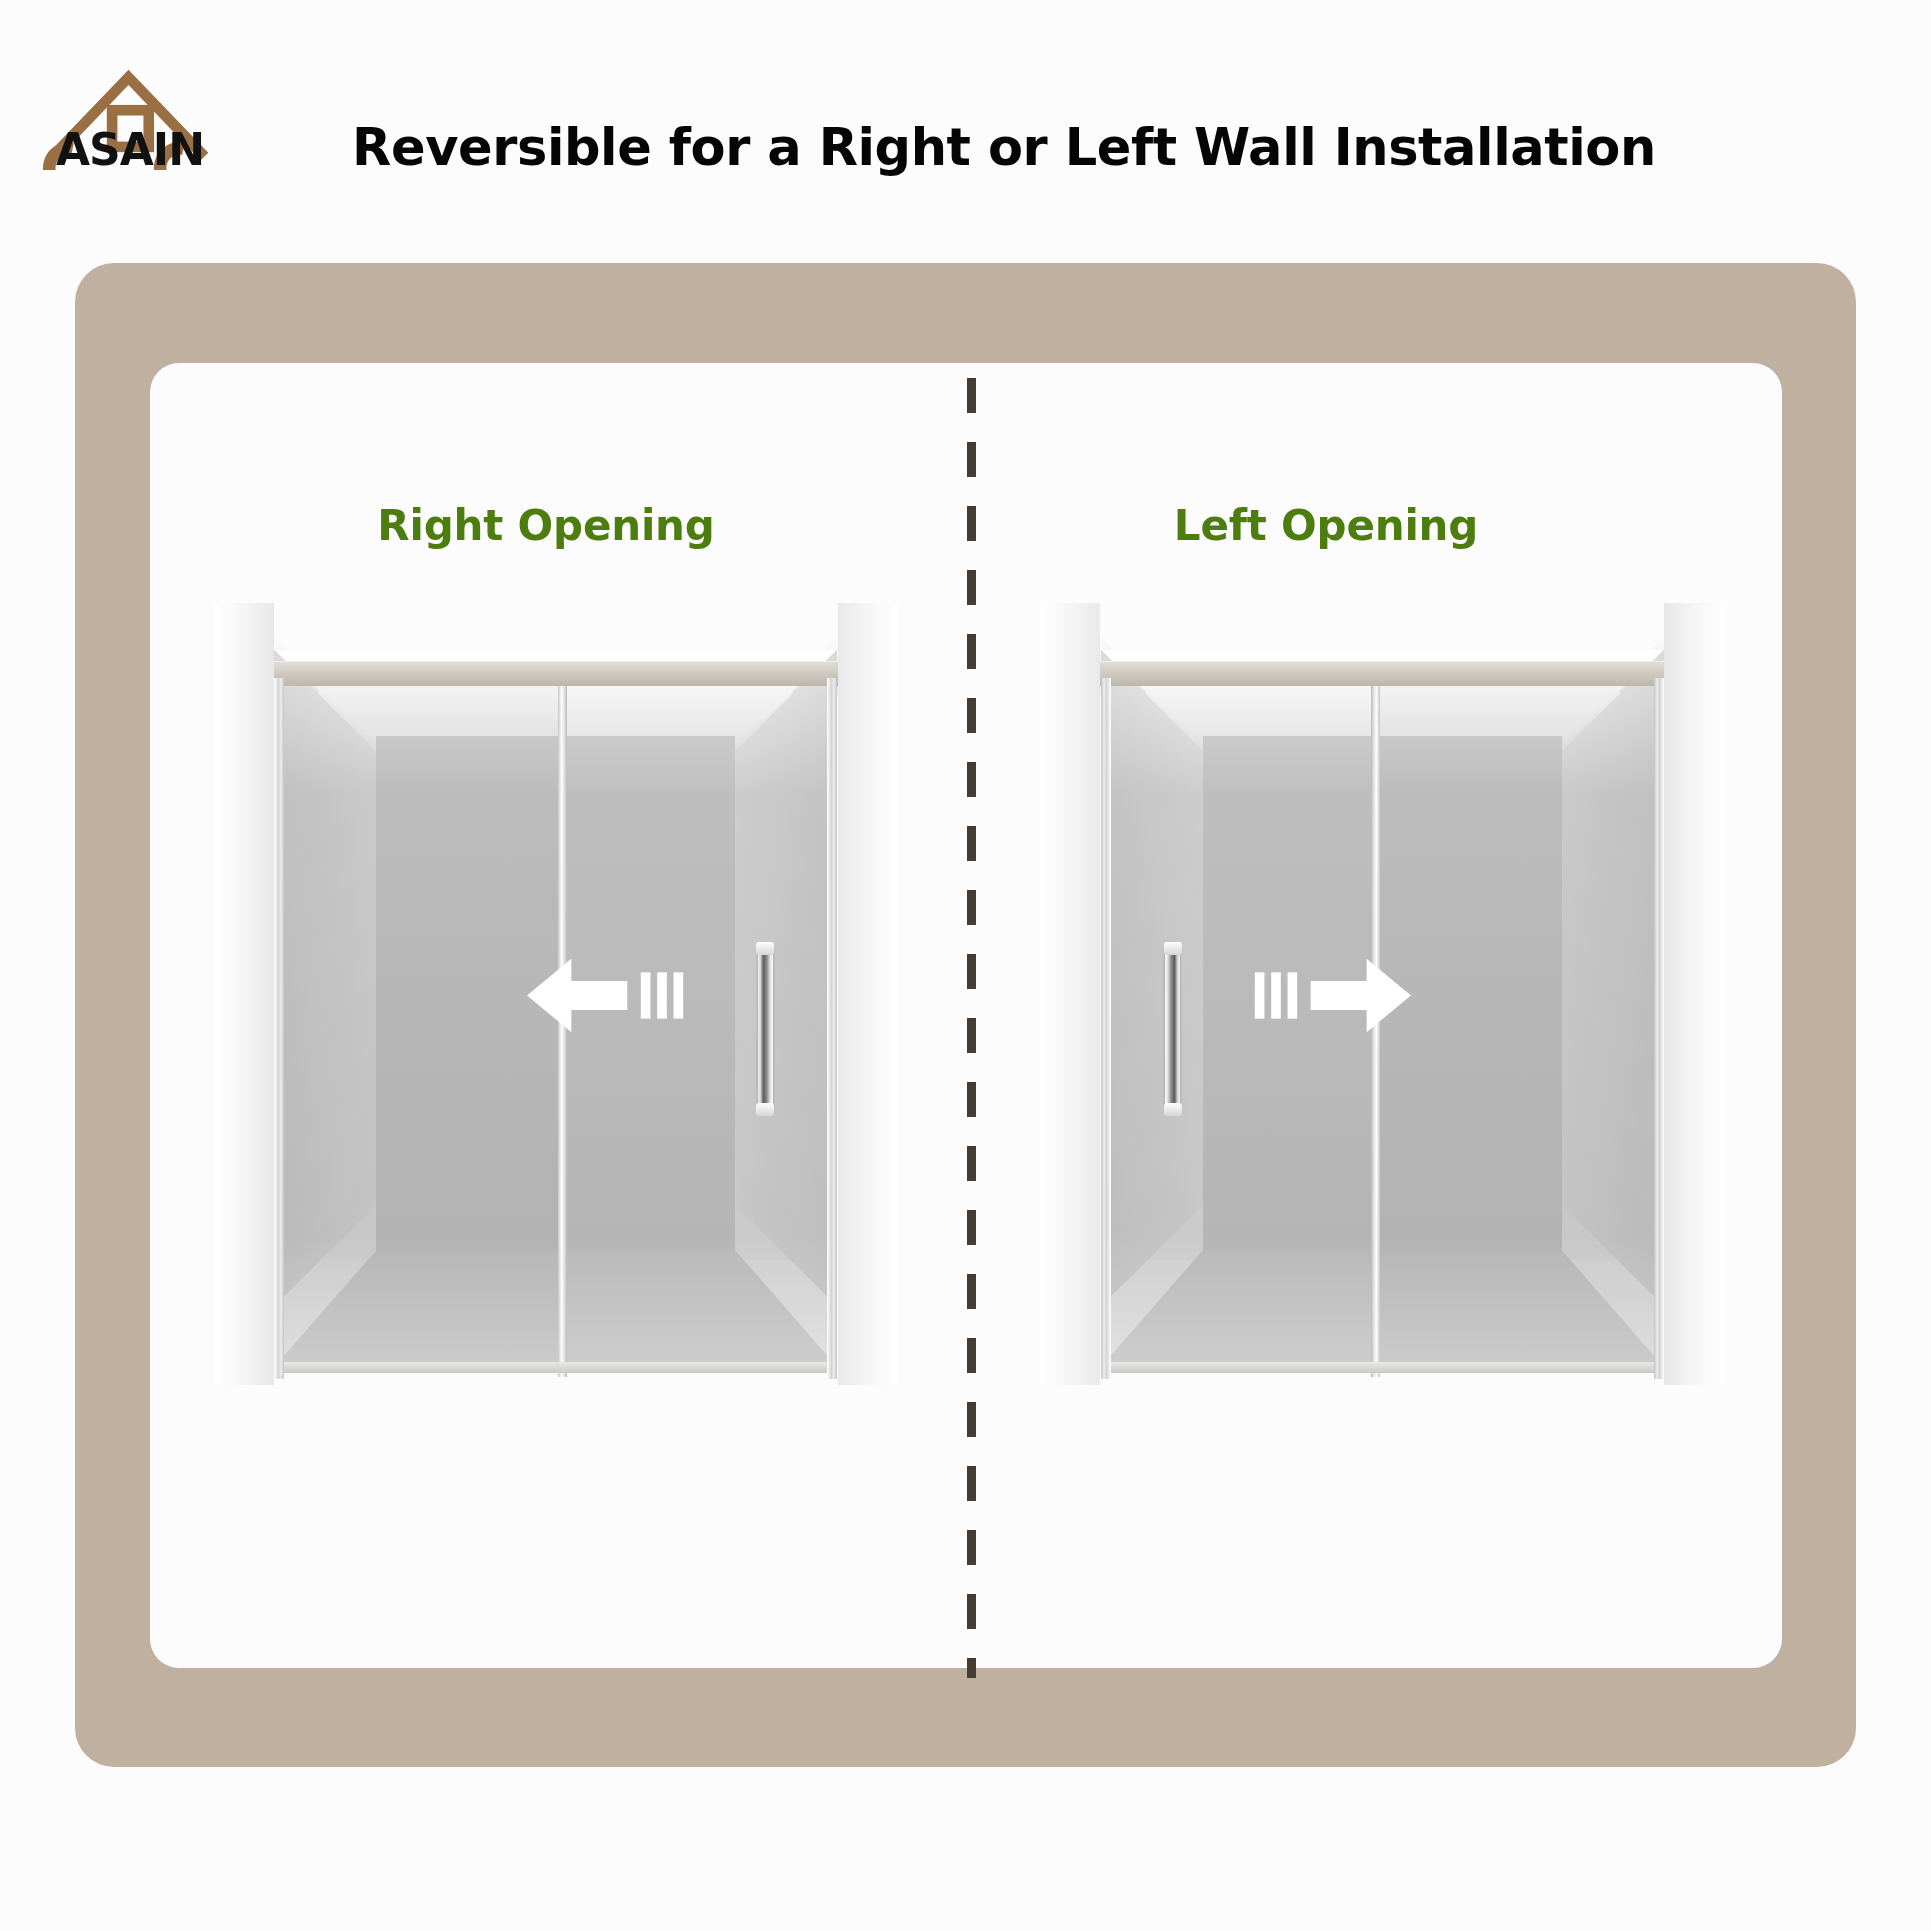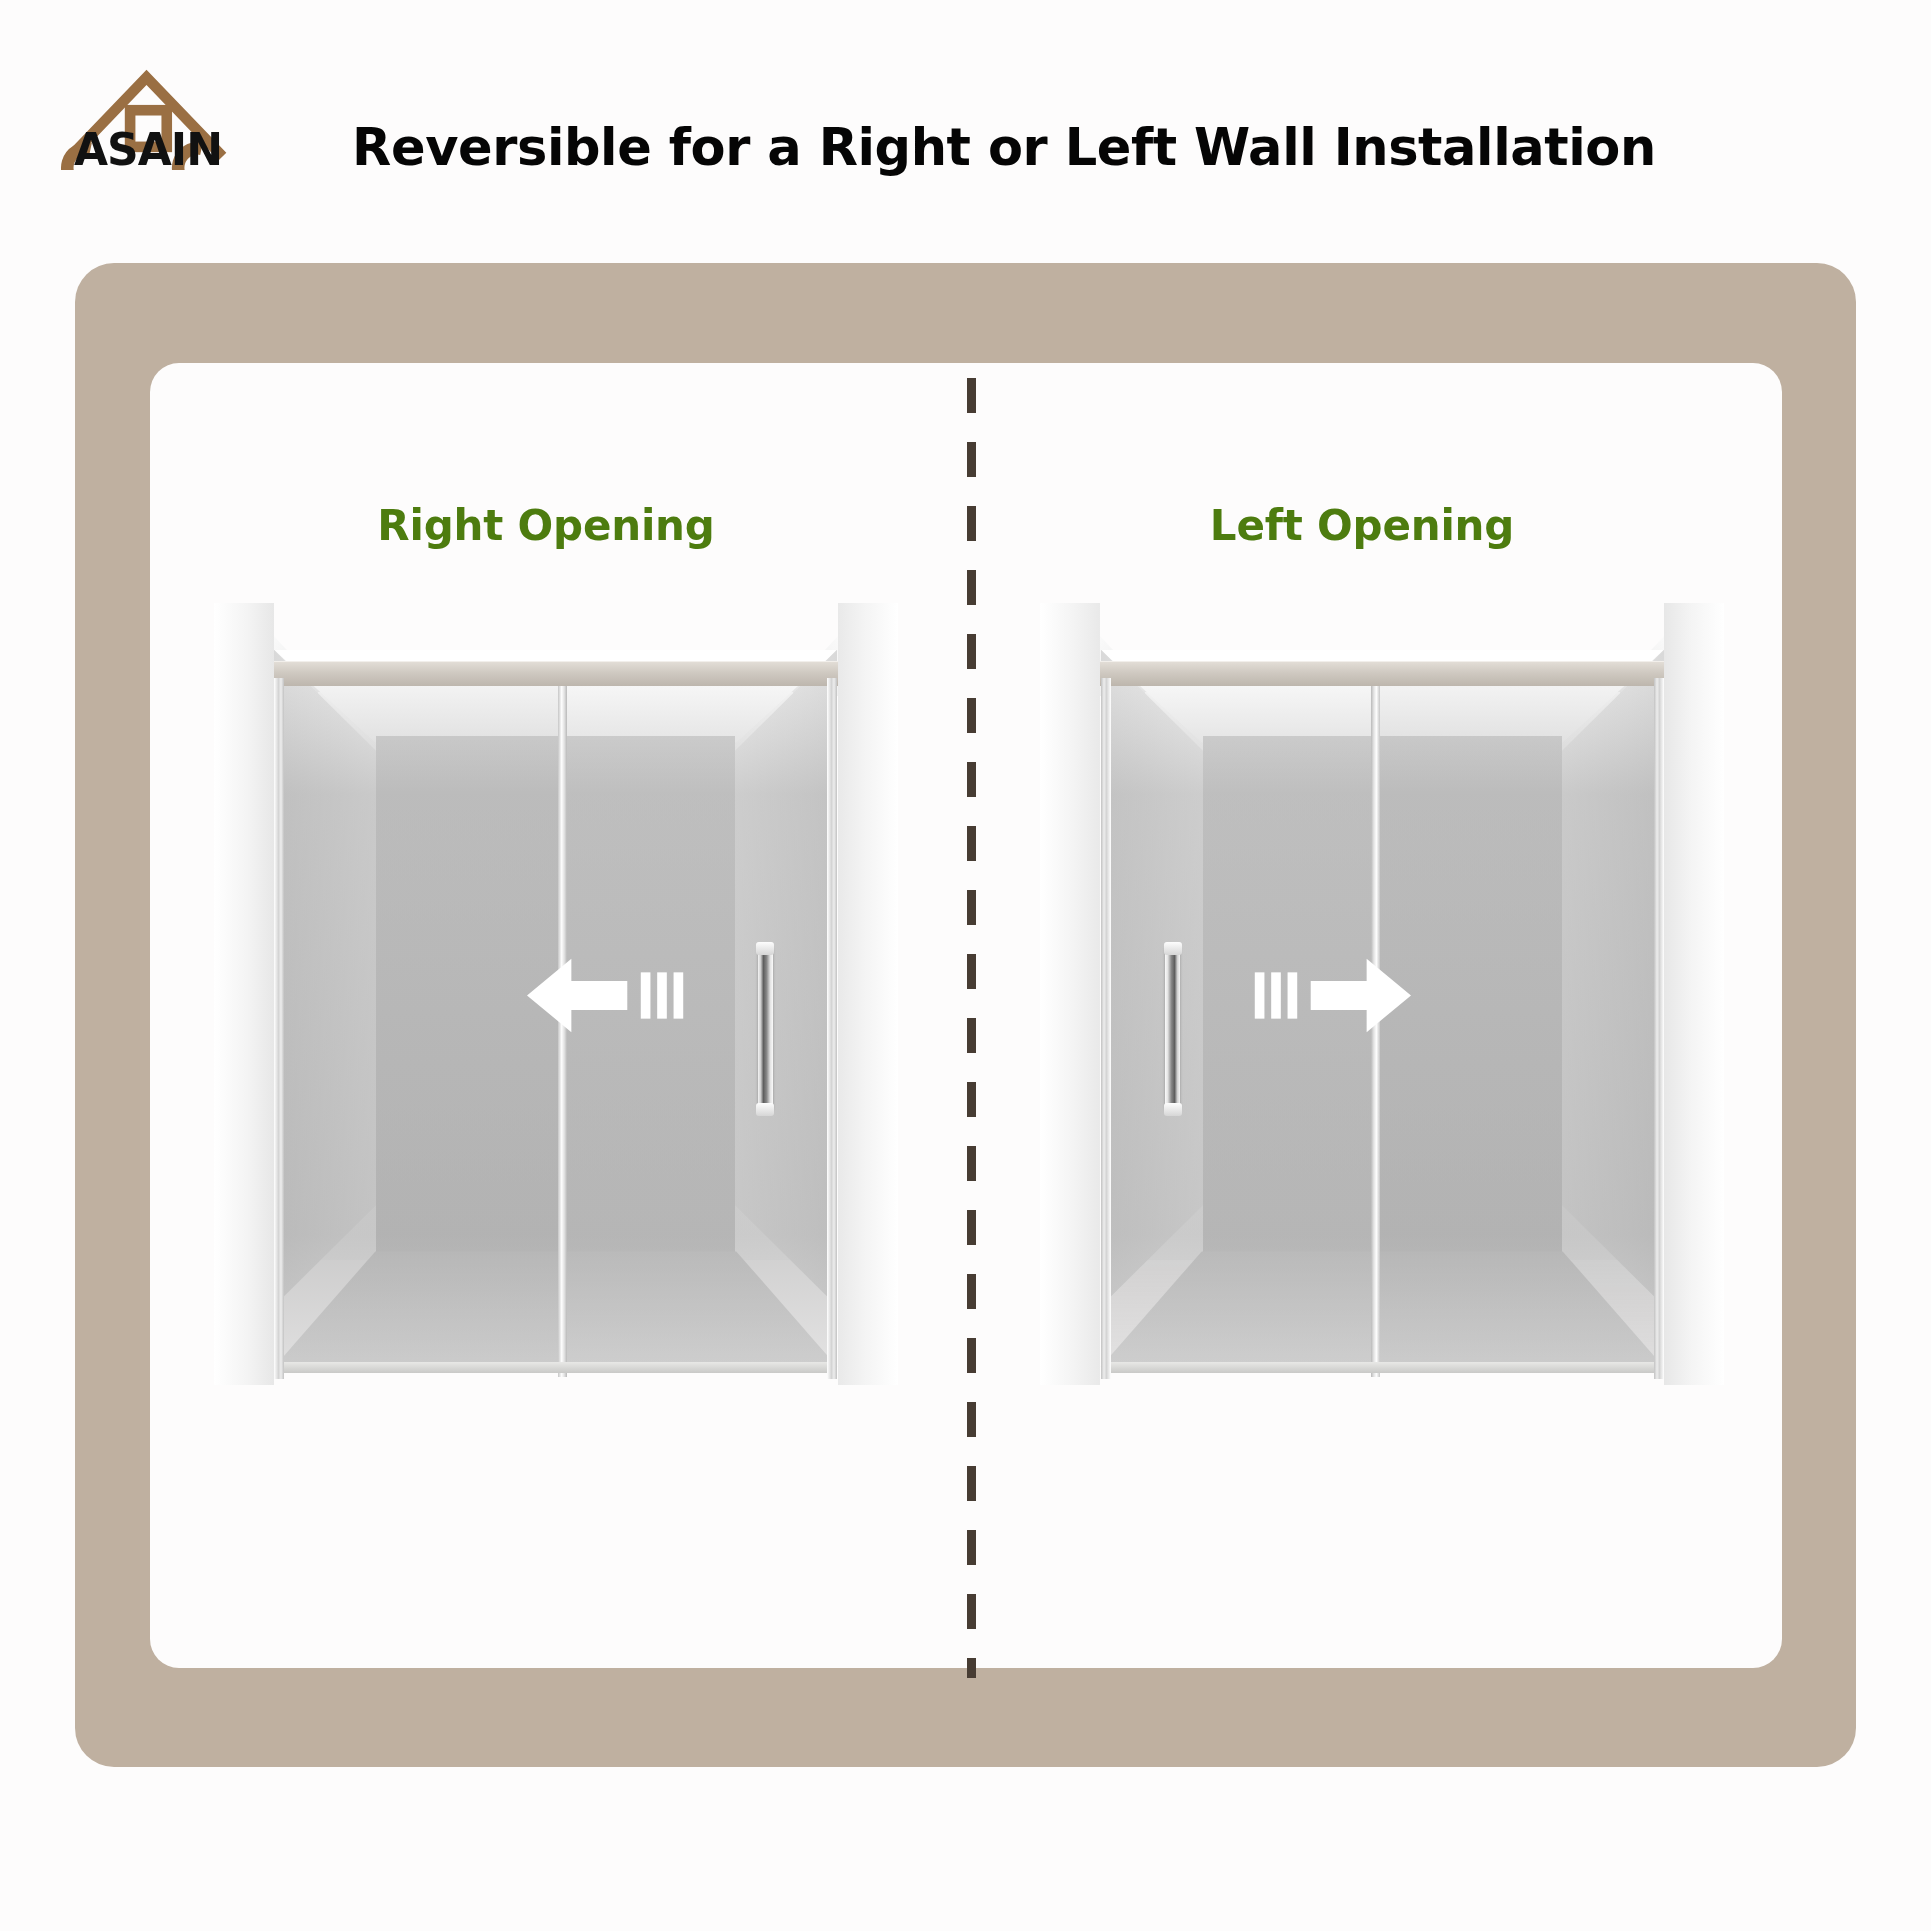--- a/index.html
+++ b/index.html
@@ -4,21 +4,21 @@
 <style>
   html,body{margin:0;padding:0;}
   body{
     width:1931px;height:1931px;
     background:#fdfcfc;
     font-family:"Liberation Sans", sans-serif;
     overflow:hidden;position:relative;
   }
 
   
-  #logo{position:absolute;left:45px;top:35px;width:203px;height:135px;}
+  #logo{position:absolute;left:27px;top:35px;width:203px;height:135px;}
   #logo svg{display:block;}
 
   
   #title{
     position:absolute;left:0;top:118px;width:1931px;
     text-align:center;
     font-size:51px;font-weight:700;color:#050505;
     letter-spacing:-0.4px;
     font-family:"DejaVu Sans","Liberation Sans",sans-serif;
     padding-left:77px;box-sizing:border-box;
@@ -46,21 +46,21 @@
   }
 
   
   .opening-label{
     position:absolute;top:501px;
     font-size:42px;font-weight:900;color:#4d7c0f;
     font-family:"DejaVu Sans","Liberation Sans",sans-serif;
     text-align:center;letter-spacing:-0.2px;
   }
   #label-right{left:208px;width:676px;}
-  #label-left{left:1024px;width:676px;}
+  #label-left{left:988px;width:676px;}
 
   
   .scene{position:absolute;top:603px;width:695px;height:830px;}
   #scene-right{left:208px;}
   #scene-left{left:1035px;}
   #scene-left .flip{transform:scaleX(-1);transform-origin:center;}
   .flip{position:absolute;inset:0;}
 
   
   .jamb{position:absolute;top:0;width:60px;height:782px;}

